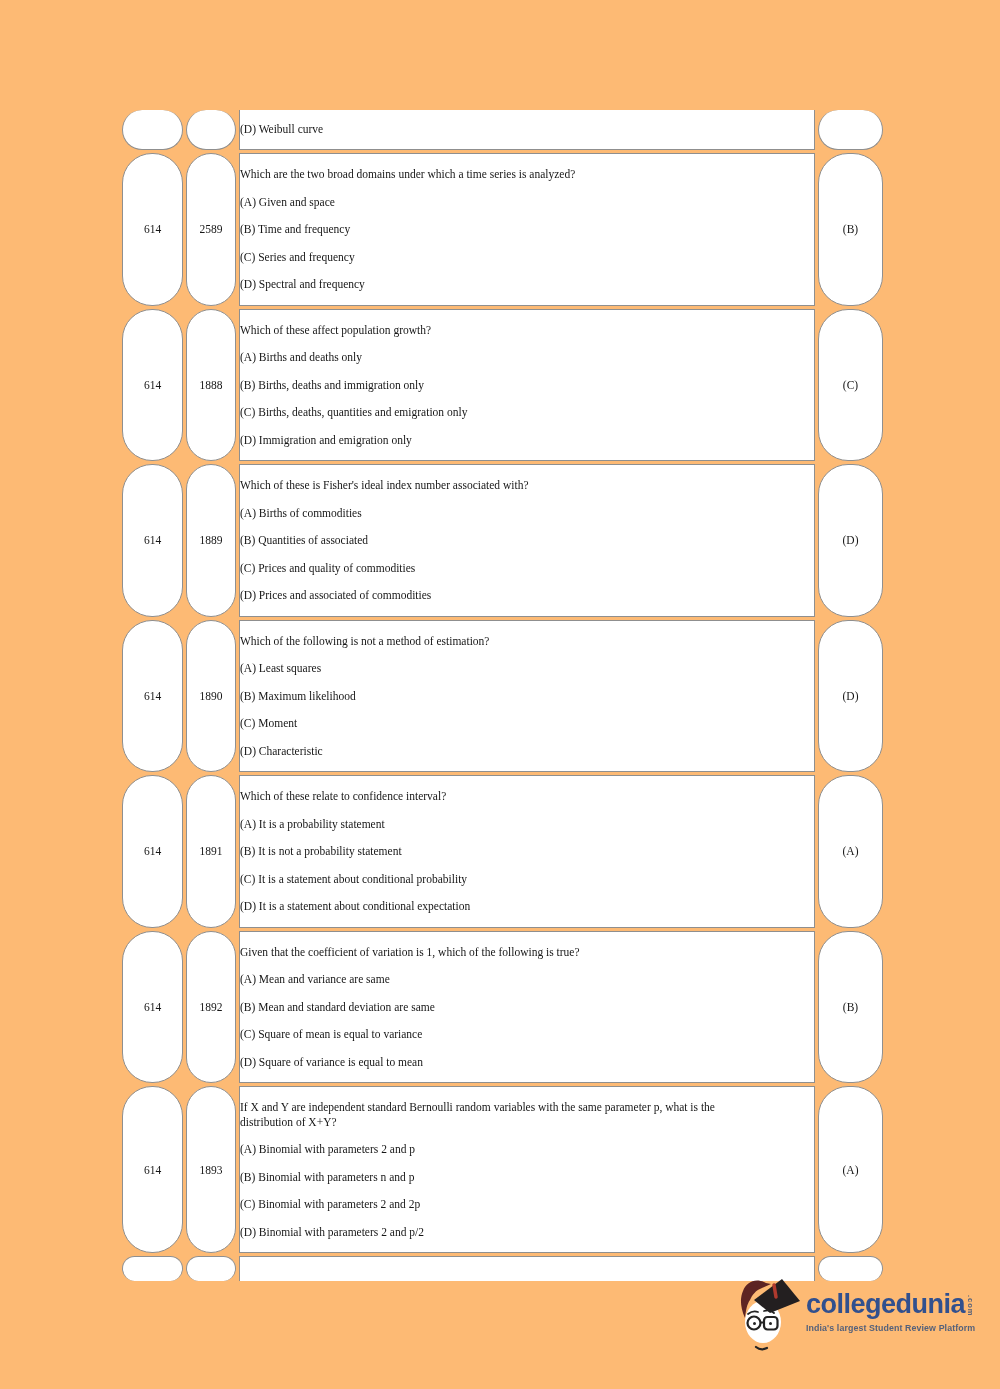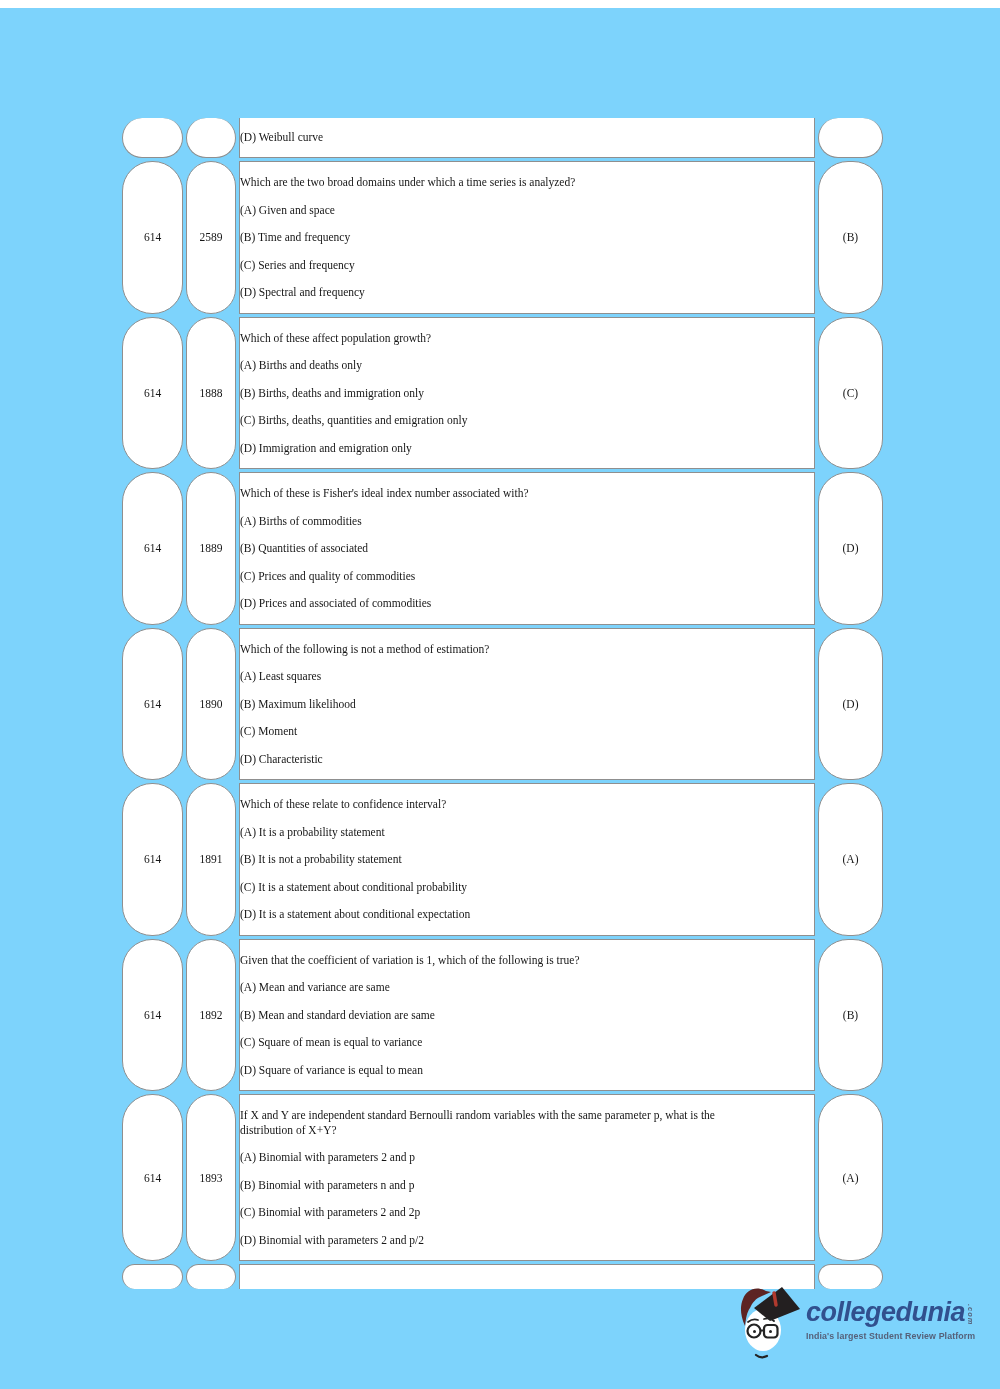--- a/index.html
+++ b/index.html
@@ -4,21 +4,21 @@
 <style>
   * { box-sizing: border-box; }
   html, body { margin: 0; padding: 0; }
   body {
     width: 1000px; height: 1389px;
     background: #ffffff;
     font-family: "Liberation Serif", serif;
     color: #161616;
     position: relative;
   }
-  .page { position: absolute; inset: 0; background: #7dd3fc; overflow: hidden; margin-top: 8px; }
+  .page { position: absolute; inset: 0; background: #fdba74; overflow: hidden; }
 
   
   table.qtable {
     position: absolute; left: 119px; top: 107px;
     border-collapse: separate; border-spacing: 3px;
     table-layout: fixed;
     width: 767px;
   }
   table.qtable td {
     border: 1px solid var(--border, #8f8f8f);
@@ -44,21 +44,21 @@
   tr.r-ptop td.c-q p { margin: 0; }
   tr.r-pbot td { height: 25px; border-bottom: none; }
 
   
   .logo {
     position: absolute; left: 737px; top: 1274px;
     display: flex; align-items: flex-start;
   }
   .mascot { display: block; width: 64px; height: 78px; flex: 0 0 auto; }
   .logo-text { display: flex; flex-direction: column; margin-left: 5px; padding-top: 17px; }
-  .brand-line { display: flex; align-items: flex-end; line-height: 1; font-style: italic; }
+  .brand-line { display: flex; align-items: center; line-height: 1; }
   .brand {
     font-family: "Liberation Sans", sans-serif;
     font-weight: bold; font-size: 27px; letter-spacing: -0.5px;
     color: var(--brand, #31508e);
   }
   .brand-suffix {
     writing-mode: vertical-rl;
     font-family: "Liberation Sans", sans-serif;
     font-weight: bold; font-size: 7.5px; letter-spacing: 1px;
     color: var(--tagline, #55617a);

